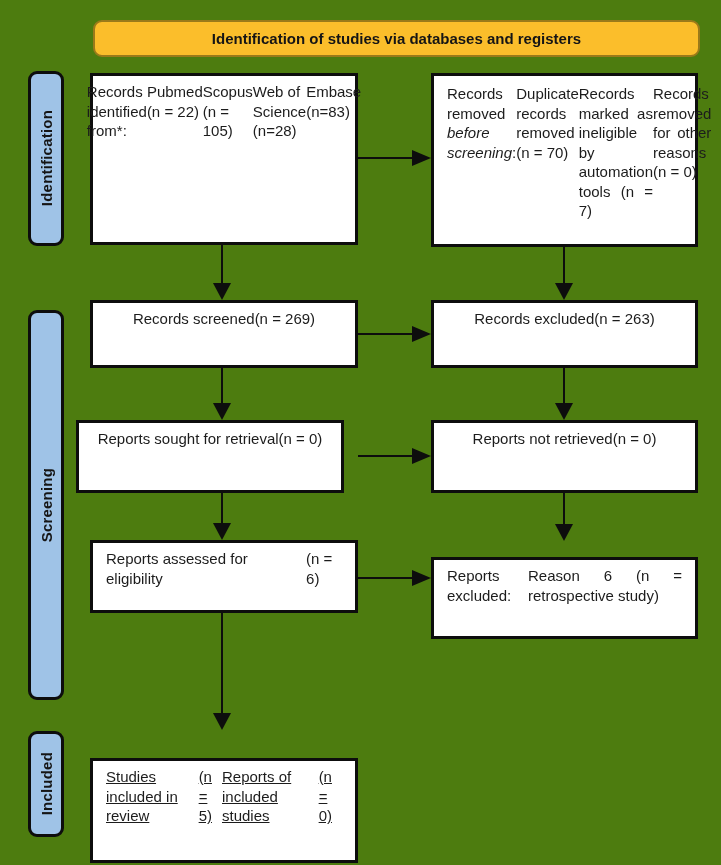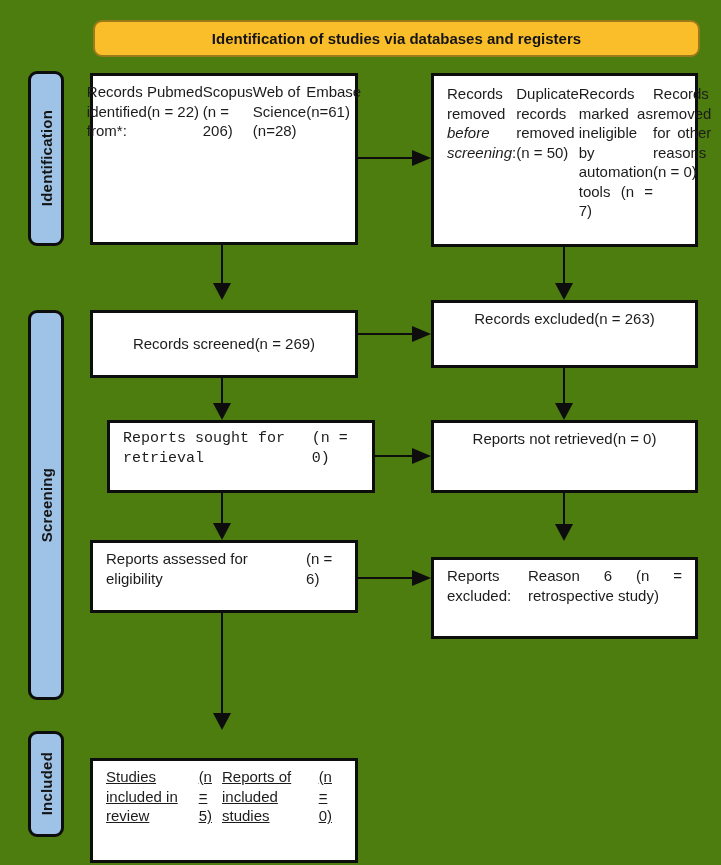--- a/index.html
+++ b/index.html
@@ -66,23 +66,23 @@
     padding: 6px 13px;
     font-size: 15px;
     line-height: 19.5px;
     color: #1c1c1c;
   }
   .box .ln { margin: 0; }
   .box.justify .ln { text-align: justify; text-justify: inter-word; }
   .box.top-align { justify-content: flex-start; padding-top: 8px; }
   .box-identified        { left: 90px;  top: 73px;  width: 268px; height: 172px; }
   .box-removed           { left: 431px; top: 73px;  width: 267px; height: 174px; }
-  .box-screened          { left: 90px;  top: 310px; width: 268px; height: 68px; align-items: center; }
+  .box-screened          { left: 90px;  top: 300px; width: 268px; height: 68px; }
   .box-excluded          { left: 431px; top: 300px; width: 267px; height: 68px; }
-  .box-sought            { left: 107px;  top: 420px; width: 268px; height: 73px; font-family: Liberation Mono, monospace; }
+  .box-sought            { left: 76px;  top: 420px; width: 268px; height: 73px; }
   .box-not-retrieved     { left: 431px; top: 420px; width: 267px; height: 73px; }
   .box-assessed          { left: 90px;  top: 540px; width: 268px; height: 73px; gap: 34px; }
   .box-reports-excluded  { left: 431px; top: 557px; width: 267px; height: 82px; }
   .box-included          { left: 90px;  top: 758px; width: 268px; height: 105px; text-decoration: underline; }
   
   .arrows {
     position: absolute;
     left: 0; top: 0;
     width: 721px; height: 865px;
     pointer-events: none;
@@ -151,28 +151,28 @@
     </g>
     <g>
       <line x1="564" y1="493" x2="564" y2="527" stroke="#0d0d0d" stroke-width="2"></line>
       <path d="M564,541 L555,524 L573,524 Z" fill="#0d0d0d"></path>
     </g>
   </svg>
 
   <div class="box box-identified">
     <div class="ln">Records identified from*:</div>
     <div class="ln">Pubmed (n = 22)</div>
-    <div class="ln">Scopus (n = 206)</div>
+    <div class="ln">Scopus (n = 105)</div>
     <div class="ln">Web of Science (n=28)</div>
-    <div class="ln">Embase (n=61)</div>
+    <div class="ln">Embase (n=83)</div>
   </div>
 
   <div class="box box-removed justify top-align">
     <p class="ln"><span>Records removed </span><i>before screening</i><span>:</span></p>
-    <p class="ln">Duplicate records removed (n = 50)</p>
+    <p class="ln">Duplicate records removed (n = 70)</p>
     <p class="ln">Records marked as ineligible by automation tools (n = 7)</p>
     <p class="ln">Records removed for other reasons (n = 0)</p>
   </div>
 
   <div class="box box-screened">
     <div class="ln">Records screened</div>
     <div class="ln">(n = 269)</div>
   </div>
 
   <div class="box box-excluded">

